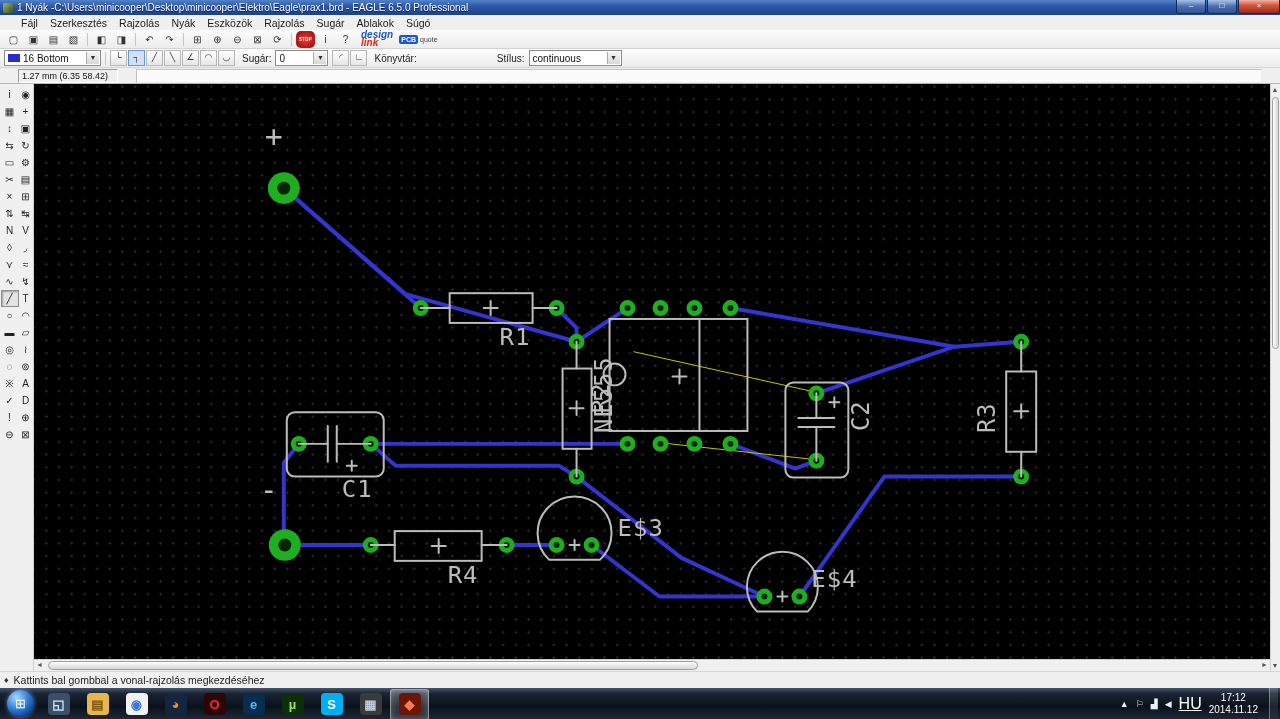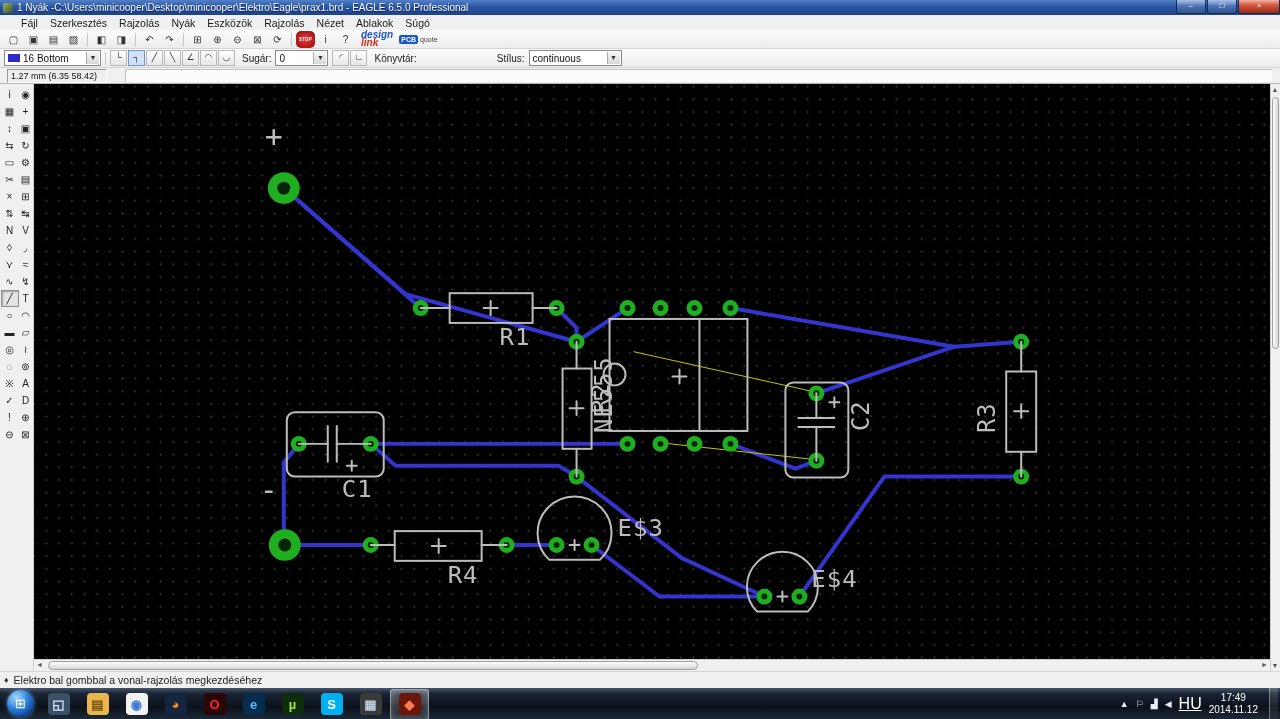--- a/index.html
+++ b/index.html
@@ -30,21 +30,21 @@
 
   .bicon{width:15px;height:14px;border:1px solid #b8b8b8;background:linear-gradient(#fff,#e6e6e6);font-size:9px;line-height:13px;text-align:center;color:#333;}
   .bicon.active{background:#cfe0f7;border-color:#6f96c6;}
   .tlabel{font-size:10px;color:#222;margin:0 3px 0 6px;}
   .combo{display:flex;align-items:center;background:#fff;border:1px solid #8a8a8a;height:14px;font-size:10px;color:#111;padding-left:3px;gap:3px;}
   .combo .val{white-space:nowrap;flex:1;}
   .combo .arrowbox{width:12px;height:12px;margin:0 1px;background:linear-gradient(#f5f5f5,#d8d8d8);border-left:1px solid #aaa;font-size:7px;line-height:12px;text-align:center;color:#333;}
   .swatch{width:12px;height:8px;flex:0 0 auto;}
 
   
-  .coordrow{height:15px;background:#f0f0f0;display:flex;align-items:center;padding:0 7px;border-bottom:1px solid #b8b8b8;flex:0 0 auto;gap:18px;}
+  .coordrow{height:15px;background:#f0f0f0;display:flex;align-items:center;padding:0 18px;border-bottom:1px solid #b8b8b8;flex:0 0 auto;gap:18px;}
   .coordbox{border:1px solid #9a9a9a;border-right-color:#fff;border-bottom-color:#fff;background:#efefef;font-size:9px;height:12px;line-height:12px;padding:0 3px;color:#111;min-width:92px;}
   .cmdline{flex:1;height:12px;background:#fbfbfb;border:1px solid #c2c2c2;border-right-color:#eee;border-bottom-color:#eee;}
 
   
   .main{flex:1;display:flex;min-height:0;}
   .palette{width:33px;background:#f0f0f0;border-right:1px solid #cfcfcf;display:grid;grid-template-columns:16px 16px;align-content:start;justify-content:center;padding-top:2px;flex:0 0 auto;}
   .ptool{width:16px;height:15px;font-size:10px;line-height:15px;text-align:center;color:#222;border:1px solid transparent;}
   .ptool.active{background:#e4e4e4;border:1px solid #8f8f8f;box-shadow:inset 1px 1px 2px rgba(0,0,0,.3);}
 
   .centercol{flex:1;display:flex;flex-direction:column;min-width:0;}
@@ -106,21 +106,21 @@
       <span class="menu-item">Szerkesztés</span>
 
       <span class="menu-item">Rajzolás</span>
 
       <span class="menu-item">Nyák</span>
 
       <span class="menu-item">Eszközök</span>
 
       <span class="menu-item">Rajzolás</span>
 
-      <span class="menu-item">Nézet</span>
+      <span class="menu-item">Sugár</span>
 
       <span class="menu-item">Ablakok</span>
 
       <span class="menu-item">Súgó</span>
 
   </div>
 
   <div class="toolbar">
     <span style="display:flex;align-items:center;gap:1px;">
 
@@ -459,21 +459,21 @@
 
     <div class="vscroll">
       <div class="varrow up">▲</div>
       <div class="vthumb"></div>
       <div class="varrow down">▼</div>
     </div>
   </div>
 
   <div class="statusbar">
     <span class="statusbullet">♦</span>
-    <span>Elektro bal gombbal a vonal-rajzolás megkezdéséhez</span>
+    <span>Kattints bal gombbal a vonal-rajzolás megkezdéséhez</span>
   </div>
 
   <div class="taskbar">
     <div class="orb">⊞</div>
     <div class="tapps">
 
         <div class="tapp">
           <span class="appglyph" style="background:#3b4f66;color:#cfe2ff">◱</span>
         </div>
 
@@ -521,20 +521,20 @@
 
           <span class="trayicon">⚐</span>
 
           <span class="trayicon">▟</span>
 
           <span class="trayicon">◀</span>
 
       </span>
       <span class="lang">HU</span>
       <div class="clock">
-        <div>17:49</div>
+        <div>17:12</div>
         <div>2014.11.12</div>
       </div>
       <div class="showdesktop"></div>
     </div>
   </div>
 
 </div>
 
 </body></html>

